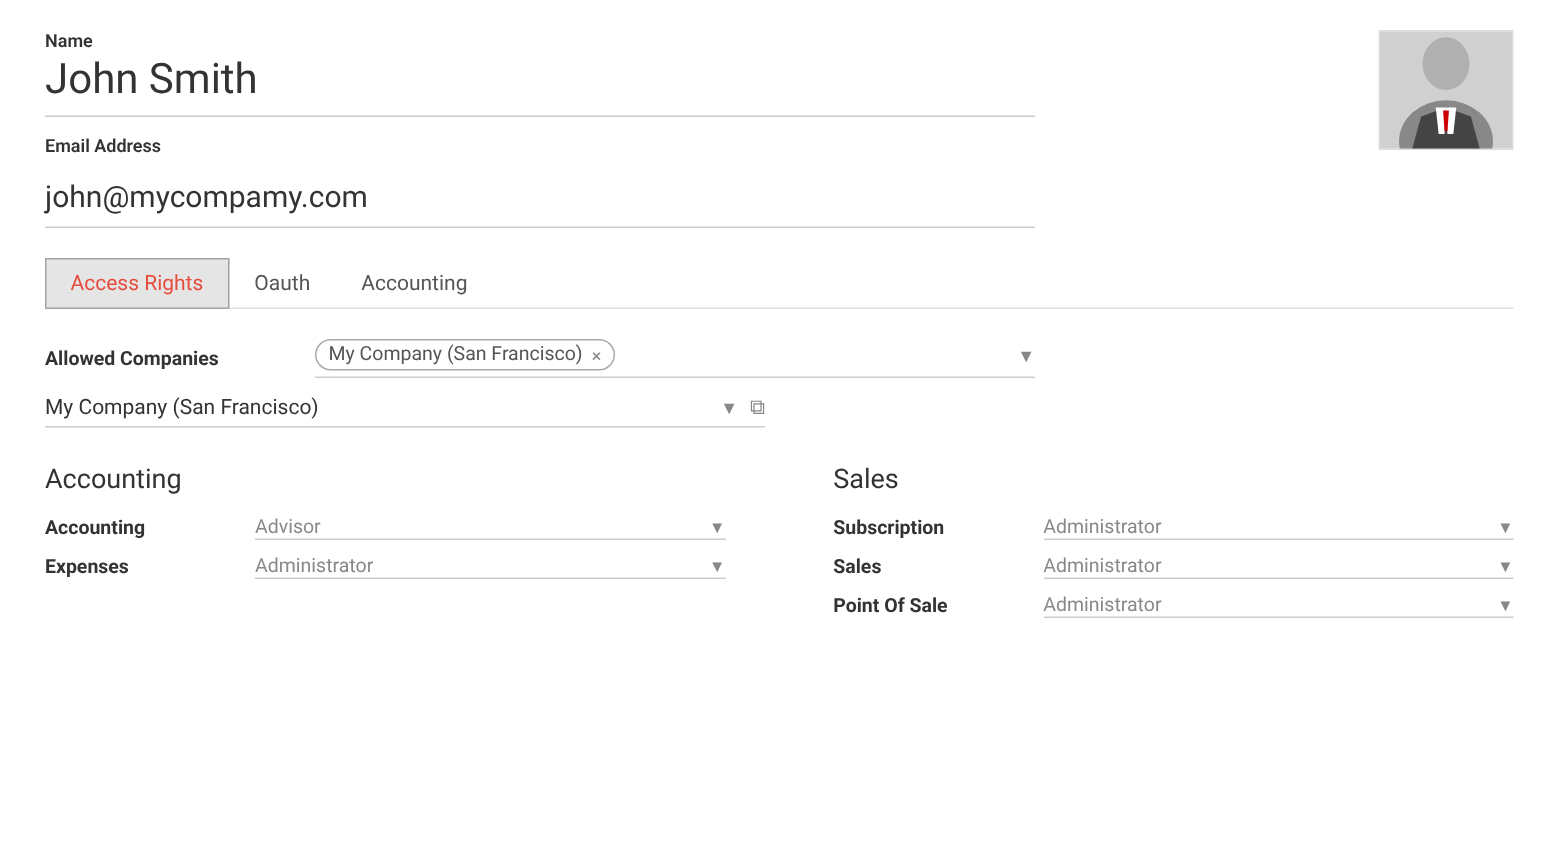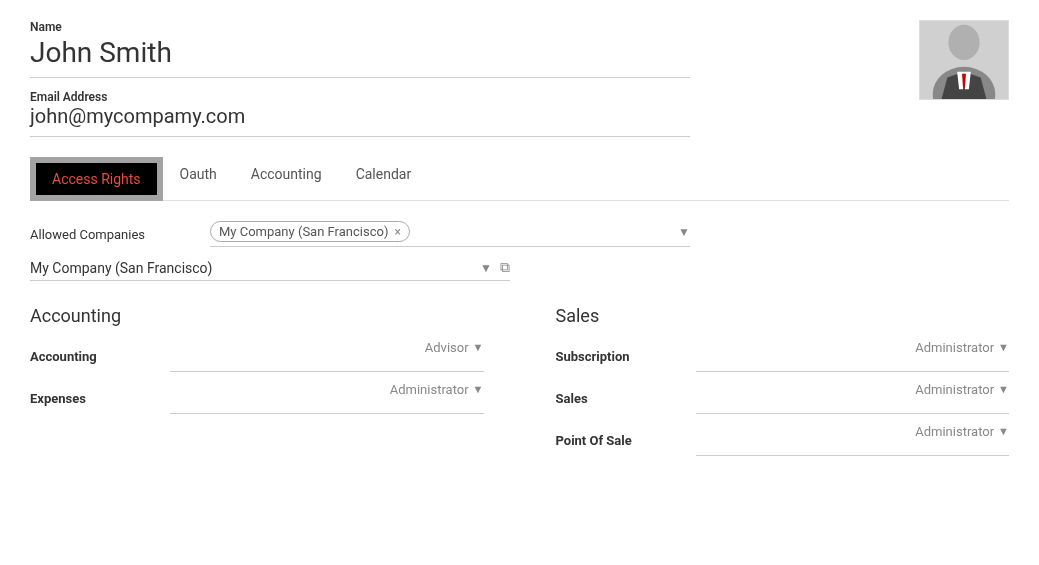--- a/index.html
+++ b/index.html
@@ -28,21 +28,21 @@
       padding-bottom: 8px;
       border-bottom: 1px solid #ccc;
       margin-bottom: 12px;
       display: block;
       width: 660px;
     }
     .email-label {
       font-size: 12px;
       font-weight: 600;
       color: #333;
-      margin-bottom: 0;
+      margin-bottom: 15px;
     }
     .email-value {
       font-size: 20px;
       color: #333;
       padding-bottom: 8px;
       border-bottom: 1px solid #ccc;
       margin-bottom: 20px;
       display: block;
       width: 660px;
     }
@@ -74,38 +74,38 @@
     }
     .tab {
       padding: 8px 16px;
       cursor: pointer;
       font-size: 14px;
       color: #555;
       border: 1px solid transparent;
       margin-bottom: -1px;
     }
     .tab.active {
-      border: 6px solid #a3a3a3;
+      border: 1px solid #a3a3a3;
       color: #e74c3c;
-      background: #000000;
+      background: #e5e5e5;
     }
     .section-title {
       font-size: 20px;
       font-weight: 400;
       color: #333;
       margin-bottom: 16px;
     }
     .field-row {
       display: flex;
       align-items: center;
       margin-bottom: 12px;
     }
     .field-label {
       font-size: 13px;
-      font-weight: 400;
+      font-weight: 700;
       color: #333;
       width: 180px;
       min-width: 180px;
     }
     .field-value {
       flex: 1;
       display: flex;
       align-items: center;
       border-bottom: 1px solid #ccc;
       padding-bottom: 4px;
@@ -165,22 +165,21 @@
       font-weight: 700;
       color: #333;
       width: 140px;
       min-width: 140px;
     }
     .sub-field-value {
       display: flex;
       align-items: center;
       border-bottom: 1px solid #ccc;
       flex: 1;
-      padding-bottom: 16px;
-      text-align: right;
+      padding-bottom: 0;
     }
     .sub-field-text {
       font-size: 13px;
       color: #888;
       flex: 1;
     }
     .sub-dropdown-arrow {
       color: #888;
       font-size: 11px;
       padding-left: 4px;
@@ -213,21 +212,20 @@
   <div class="name-label">Name</div>
   <span class="name-value">John Smith</span>
 
   <div class="email-label">Email Address</div>
   <span class="email-value">john@mycompamy.com</span>
 
   <div class="tabs-container">
     <div class="tab active">Access Rights</div>
     <div class="tab">Oauth</div>
     <div class="tab">Accounting</div>
-    <div class="tab">Calendar</div>
   </div>
 
   <div class="multi-companies-section">
 
     <div class="field-row">
       <div class="field-label">Allowed Companies</div>
       <div class="field-value">
         <span class="tag">
           <span>My Company (San Francisco)</span>
           <span class="tag-remove">×</span>

